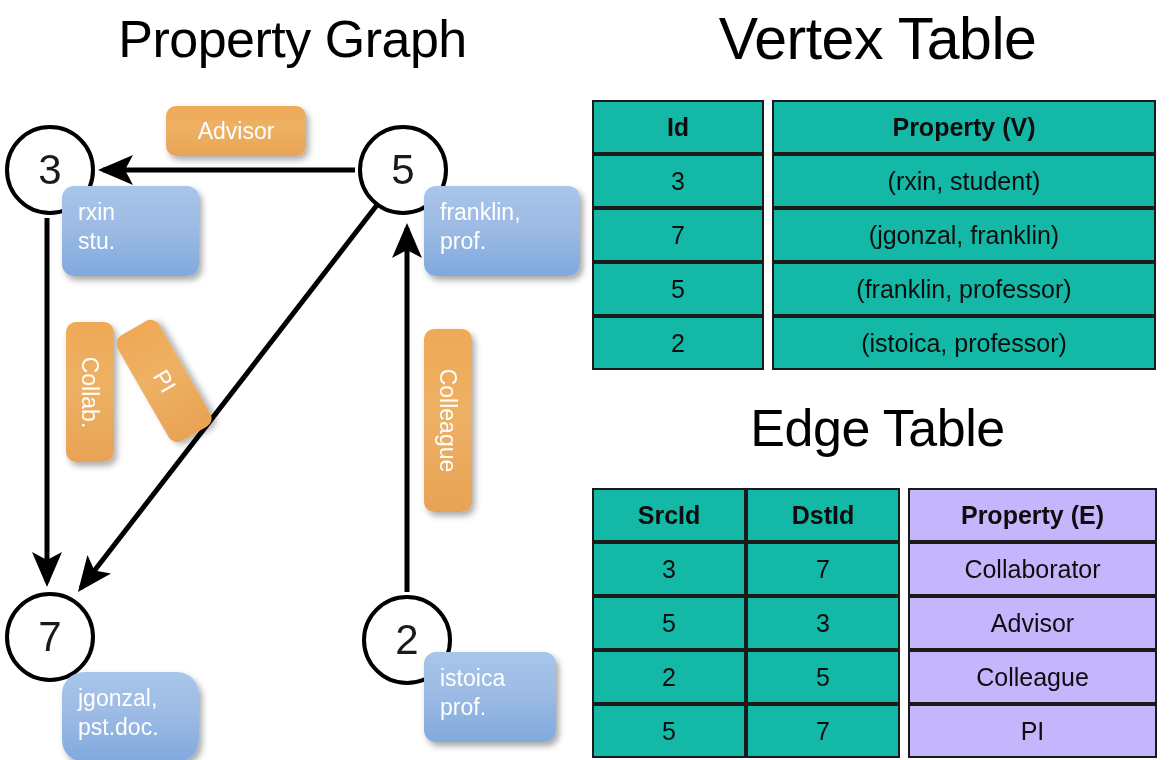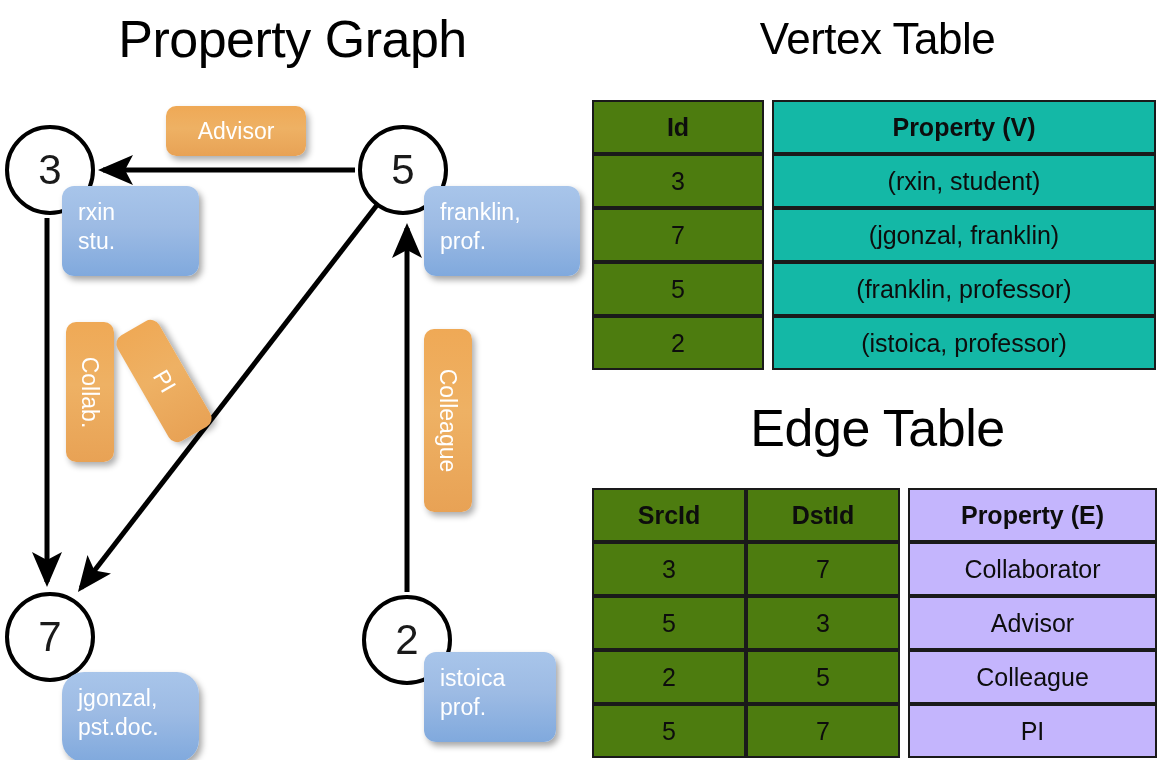--- a/index.html
+++ b/index.html
@@ -29,21 +29,21 @@
     left: 0; top: 8px;
     width: 585px;
     text-align: center;
     font-size: 52px;
     line-height: 62px;
   }
   #title-vertex-table {
     left: 585px; top: 8px;
     width: 585px;
     text-align: center;
-    font-size: 44px;
+    font-size: 59px;
     line-height: 62px;
   }
   #title-edge-table {
     left: 585px; top: 397px;
     width: 585px;
     text-align: center;
     font-size: 52px;
     line-height: 62px;
   }
 
@@ -141,21 +141,21 @@
   #edge-table   { left: 592px; top: 488px; }
 
   .data-table td, .data-table th {
     border: 2px solid #1a1a1a;
     text-align: center;
     font-weight: 400;
     font-size: 25px;
     padding: 0;
     height: 50px;
     color: #0d0d0d;
-    background: #4d7c0f;
+    background: #14b8a6;
   }
   .data-table th {
     font-weight: 700;
     font-size: 25px;
   }
   .spacer-col {
     border: none !important;
     background: transparent !important;
     width: 8px;
     padding: 0 !important;

